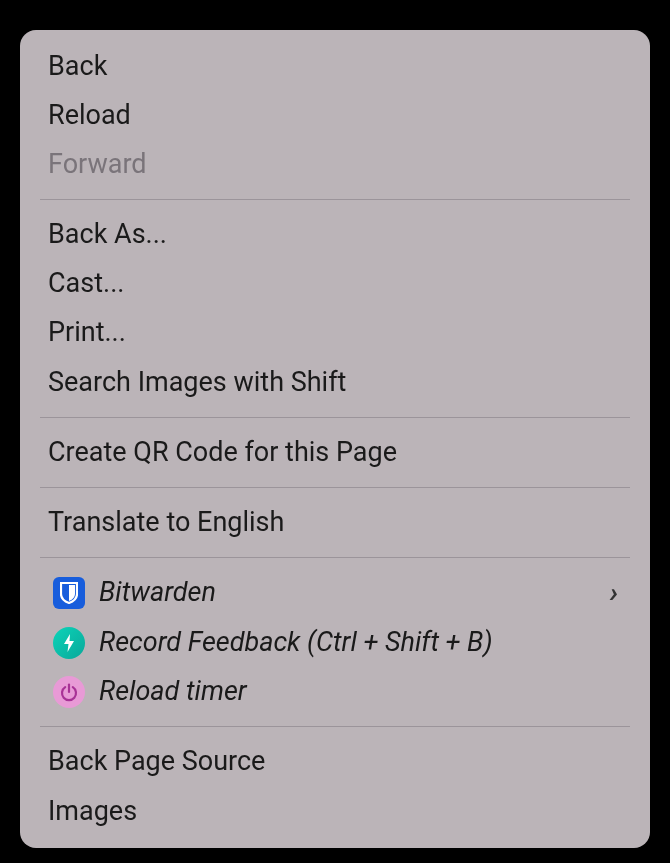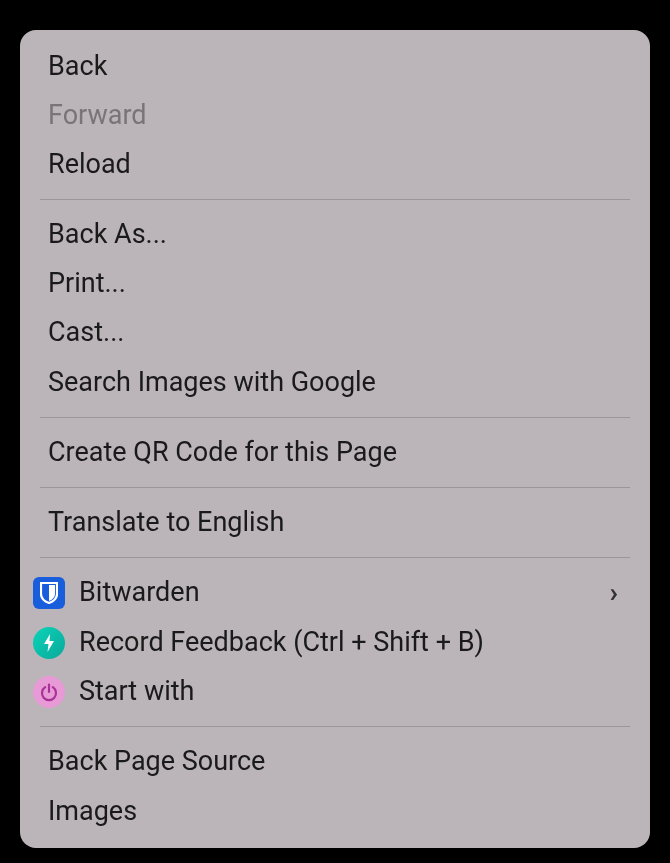--- a/index.html
+++ b/index.html
@@ -32,21 +32,22 @@
       font-size: 27px;
       color: #1a1a1a;
       cursor: default;
       line-height: 1.3;
       justify-content: center;
     }
     .menu-item.disabled {
       color: #7a747a;
     }
     .menu-item.has-icon {
-      padding-left: 12px;
+      padding-left: 32px;
+      font-style: italic;
     }
     .menu-item .icon-wrap {
       width: 34px;
       height: 34px;
       margin-right: 13px;
       flex-shrink: 0;
       display: flex;
       align-items: center;
       justify-content: center;
     }
@@ -104,40 +105,40 @@
     }
   </style>
 </head>
 <body>
 
 <div class="context-menu">
 
   <div class="menu-item">
     <span class="label">Back</span>
   </div>
+  <div class="menu-item">
+    <span class="label">Reload</span>
+  </div>
   <div class="menu-item disabled">
     <span class="label">Forward</span>
-  </div>
-  <div class="menu-item">
-    <span class="label">Reload</span>
   </div>
 
   <div class="divider"></div>
 
   <div class="menu-item">
     <span class="label">Back As...</span>
   </div>
   <div class="menu-item">
+    <span class="label">Cast...</span>
+  </div>
+  <div class="menu-item">
     <span class="label">Print...</span>
   </div>
   <div class="menu-item">
-    <span class="label">Cast...</span>
-  </div>
-  <div class="menu-item">
-    <span class="label">Search Images with Google</span>
+    <span class="label">Search Images with Shift</span>
   </div>
 
   <div class="divider"></div>
 
   <div class="menu-item">
     <span class="label">Create QR Code for this Page</span>
   </div>
 
   <div class="divider"></div>
 
@@ -171,21 +172,21 @@
   </div>
   <div class="menu-item has-icon">
     <span class="icon-wrap">
       <span class="icon-timer">
         <svg width="20" height="20" viewBox="0 0 20 20">
           <path d="M6.2 5.2 A7 7 0 1 0 13.8 5.2" fill="none" stroke="#a83296" stroke-width="2.2" stroke-linecap="round"></path>
           <line x1="10" y1="2.5" x2="10" y2="10" stroke="#a83296" stroke-width="2.2" stroke-linecap="round"></line>
         </svg>
       </span>
     </span>
-    <span class="label">Start with</span>
+    <span class="label">Reload timer</span>
   </div>
 
   <div class="divider"></div>
 
   <div class="menu-item">
     <span class="label">Back Page Source</span>
   </div>
   <div class="menu-item">
     <span class="label">Images</span>
   </div>

